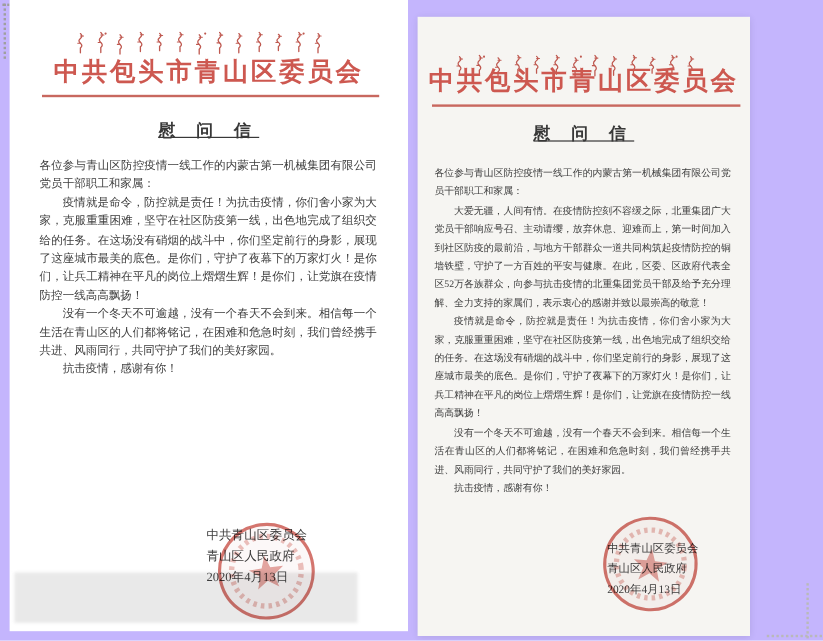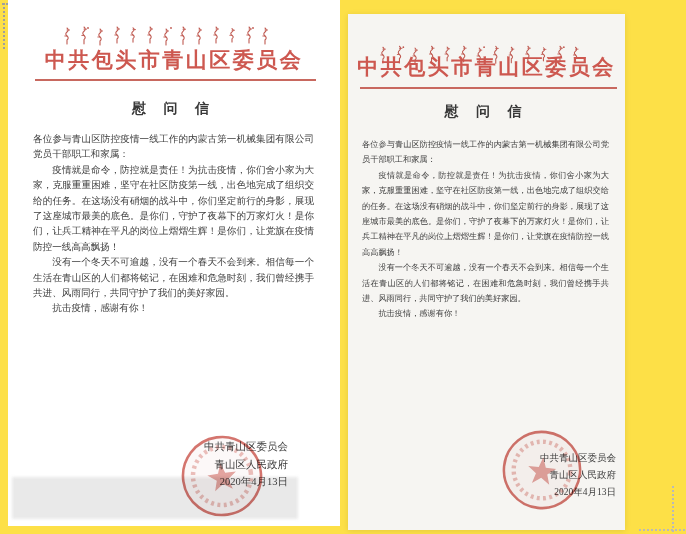--- a/index.html
+++ b/index.html
@@ -1,17 +1,17 @@
 <!DOCTYPE html>
 <html><head>
 <meta charset="utf-8">
 <style>
   html,body{margin:0;padding:0;background:#ffffff;}
   .canvas{
-    position:relative;width:686px;height:534px;background:#fde047;overflow:hidden;
+    position:relative;width:686px;height:534px;background:#c4b5fd;overflow:hidden;
     font-family:"Liberation Serif","DejaVu Serif",serif;color:#3d3d3d;
   }
   
   .marquee{position:absolute;}
   .marquee-tl-h{left:2px;top:3px;width:46px;height:0;border-top:2px dotted #9f9f9f;}
   .marquee-tl-v{left:3px;top:3px;width:0;height:46px;border-left:2px dotted #9f9f9f;}
   .marquee-br-v{left:672px;top:486px;width:0;height:46px;border-left:2px dotted #b9b9b9;}
   .marquee-br-h{left:639px;top:529px;width:46px;height:0;border-top:2px dotted #b9b9b9;}
 
   
@@ -30,31 +30,31 @@
   .org-title{position:absolute;left:0;width:100%;margin:0;text-align:center;
              font-size:21px;font-weight:bold;color:#cd5850;letter-spacing:2.5px;}
   .letter-left  .org-title{top:46px;}
   .letter-right .org-title{top:39px;}
 
   .red-rule{position:absolute;height:2px;background:#c8685f;}
   .letter-left  .red-rule{left:27px;top:79px;width:281px;}
   .letter-right .red-rule{left:12px;top:73px;width:257px;}
 
   .doc-title{position:absolute;left:0;width:100%;margin:0;text-align:center;
-             font-size:14px;font-weight:bold;color:#383838;letter-spacing:7px;}
+             font-size:14px;font-weight:bold;color:#383838;letter-spacing:7px;text-decoration:underline;}
   .letter-left  .doc-title{top:100px;}
   .letter-right .doc-title{top:89px;}
 
   .body-text{position:absolute;text-align:justify;word-break:break-all;}
   .letter-left  .body-text{left:25px;top:131px;width:281px;font-size:9.6px;line-height:15.4px;font-family:Liberation Serif, serif;}
   .letter-right .body-text{left:14px;top:123px;width:247px;font-size:8.2px;line-height:15.4px;}
   .body-text p{margin:0;}
   .body-text p.para{text-indent:2em;}
 
-  .signature{position:absolute;text-align:right;}
+  .signature{position:absolute;text-align:left;}
   .letter-left  .signature{left:164px;top:438px;width:116px;font-size:10.5px;line-height:17.6px;}
   .letter-right .signature{left:158px;top:436px;width:110px;font-size:9.5px;line-height:16.8px;}
 
   .seal{position:absolute;mix-blend-mode:multiply;opacity:.88;}
   .letter-left  .seal{left:171px;top:433px;width:86px;height:86px;}
   .letter-right .seal{left:152px;top:414px;width:84px;height:84px;}
 </style>
 </head>
 <body>
 
@@ -152,20 +152,21 @@
         <circle cx="189" cy="2" r="0.9" fill="#bf5950"></circle>
       </svg>
     </div>
 
     <h1 class="org-title">中共包头市青山区委员会</h1>
     <div class="red-rule"></div>
     <h2 class="doc-title">慰 问 信</h2>
 
     <div class="body-text">
       <p class="salutation">各位参与青山区防控疫情一线工作的内蒙古第一机械集团有限公司党员干部职工和家属：</p>
+      <p class="para">大爱无疆，人间有情。在疫情防控刻不容缓之际，北重集团广大党员干部响应号召、主动请缨，放弃休息、迎难而上，第一时间加入到社区防疫的最前沿，与地方干部群众一道共同构筑起疫情防控的铜墙铁壁，守护了一方百姓的平安与健康。在此，区委、区政府代表全区52万各族群众，向参与抗击疫情的北重集团党员干部及给予充分理解、全力支持的家属们，表示衷心的感谢并致以最崇高的敬意！</p>
       <p class="para">疫情就是命令，防控就是责任！为抗击疫情，你们舍小家为大家，克服重重困难，坚守在社区防疫第一线，出色地完成了组织交给的任务。在这场没有硝烟的战斗中，你们坚定前行的身影，展现了这座城市最美的底色。是你们，守护了夜幕下的万家灯火！是你们，让兵工精神在平凡的岗位上熠熠生辉！是你们，让党旗在疫情防控一线高高飘扬！</p>
       <p class="para">没有一个冬天不可逾越，没有一个春天不会到来。相信每一个生活在青山区的人们都将铭记，在困难和危急时刻，我们曾经携手共进、风雨同行，共同守护了我们的美好家园。</p>
       <p class="para">抗击疫情，感谢有你！</p>
     </div>
 
     <div class="signature">
       <div>中共青山区委员会</div>
       <div>青山区人民政府</div>
       <div>2020年4月13日</div>
     </div>

